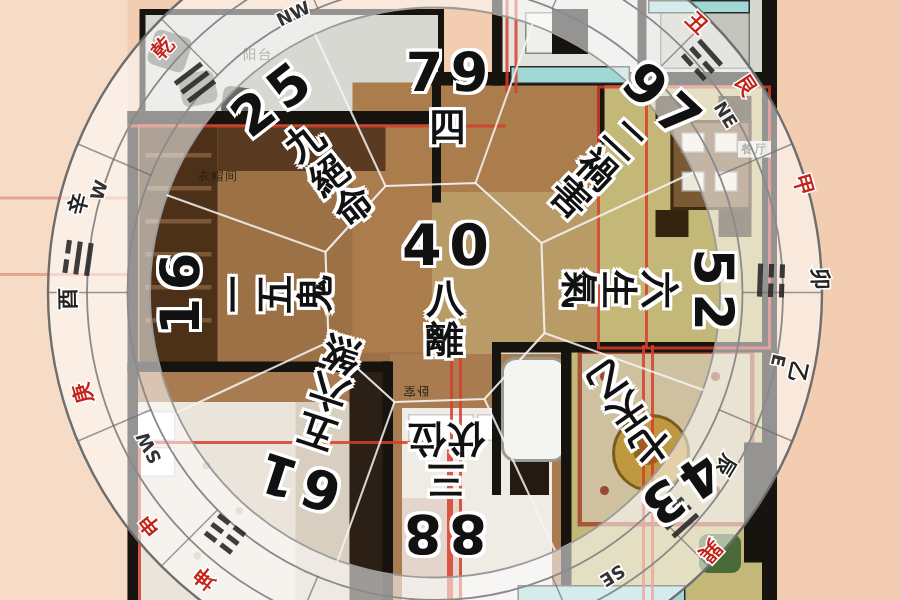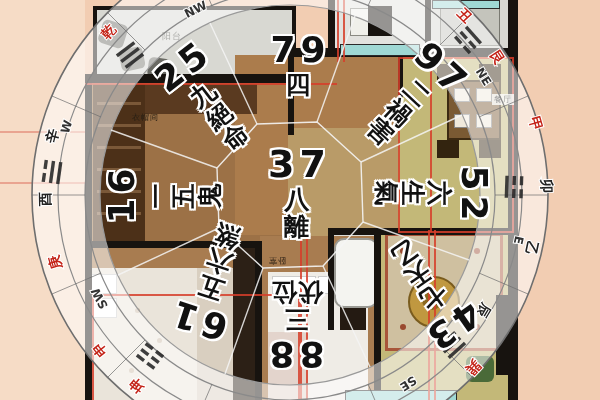--- a/index.html
+++ b/index.html
@@ -264,21 +264,21 @@
   </div>
 
   <div class="stargrp halo" style="left:163px;top:196px;width:50px;transform:translate(-50%,-50%) rotate(-90deg);">
     <div class="digits">16</div>
     <div class="numeral">一</div>
     <div class="schar">五</div>
     <div class="schar">鬼</div>
   </div>
 
   <div class="stargrp halo" style="left:297px;top:192px;width:70px;transform:translate(-50%,-50%);">
-    <div class="digits cdigits">37</div>
+    <div class="digits cdigits">40</div>
     <div class="numeral">八</div>
     <div class="sname">離</div>
   </div>
 
   <div class="stargrp halo" style="left:433px;top:193px;width:50px;transform:translate(-50%,-50%) rotate(90deg);">
     <div class="digits">52</div>
     <div class="numeral">六</div>
     <div class="schar">生</div>
     <div class="schar">氣</div>
   </div>

